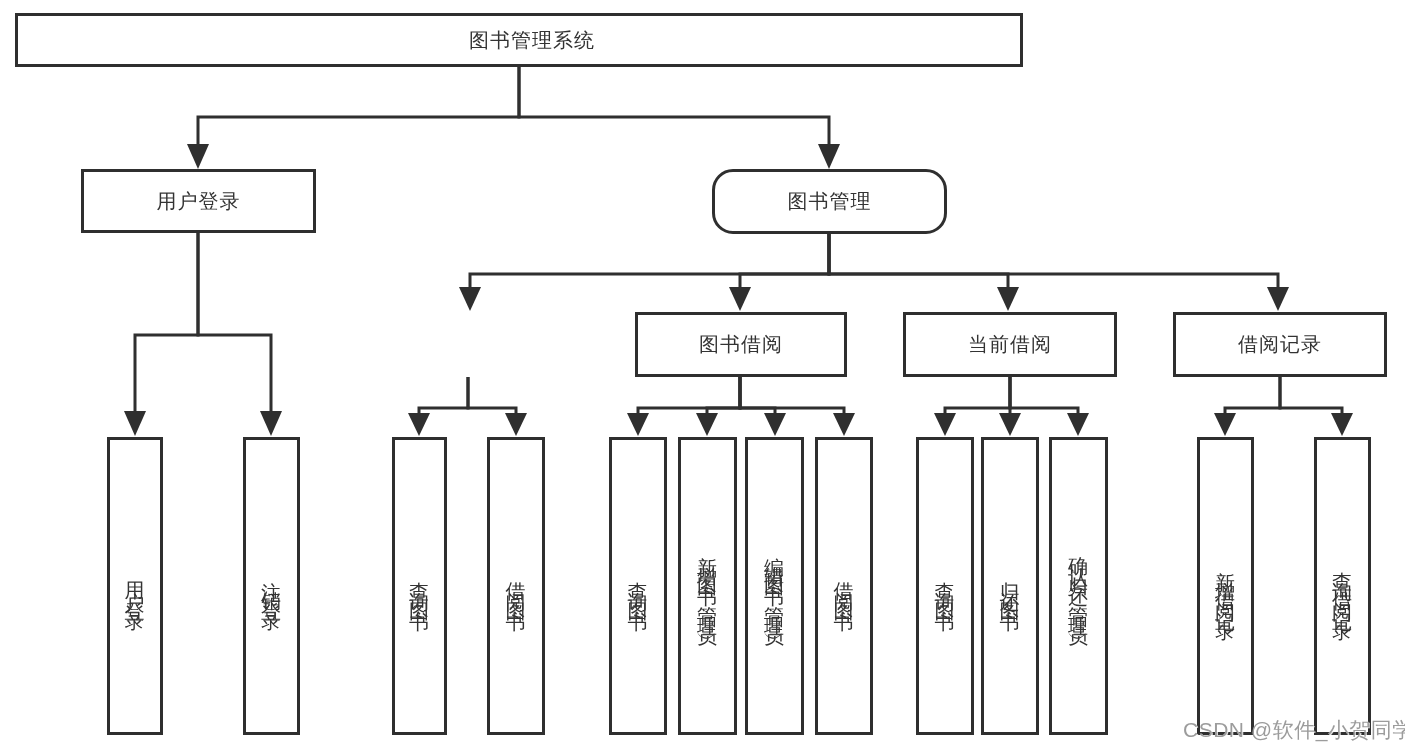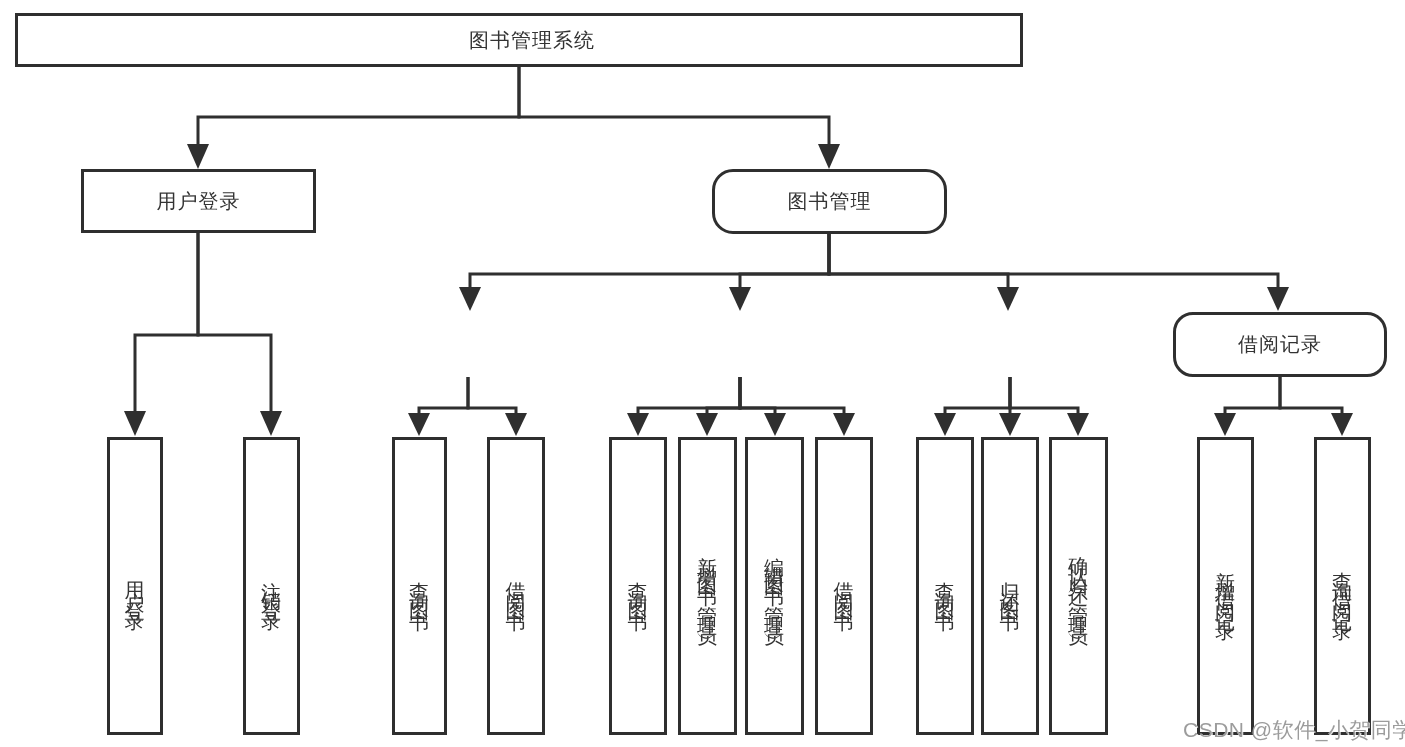--- a/index.html
+++ b/index.html
@@ -31,21 +31,21 @@
     line-height:1;
     font-size:20px;
   }
   
   .n-root           {left:15px;  top:13px;  width:1008px; height:54px;padding-left:26px;}
   .n-user-login     {left:81px;  top:169px; width:235px;  height:64px;}
   .n-book-mgmt      {left:712px; top:169px; width:235px;  height:65px;border-radius:21px;}
   .n-new-book-rec   {left:363px; top:312px; width:215px;  height:65px;}
   .n-book-borrow    {left:635px; top:312px; width:212px;  height:65px;}
   .n-current-borrow {left:903px; top:312px; width:214px;  height:65px;}
-  .n-borrow-records {left:1173px;top:312px; width:214px;  height:65px;border-radius:20px;}
+  .n-borrow-records {left:1173px;top:312px; width:214px;  height:65px;}
   .leaf{top:437px;height:298px;}
   .n-leaf-user-login {left:107px; width:56px;}
   .n-leaf-logout     {left:243px; width:57px;}
   .n-leaf-nb-query   {left:392px; width:55px;}
   .n-leaf-nb-borrow  {left:487px; width:58px;}
   .n-leaf-bb-query   {left:609px; width:58px;}
   .n-leaf-bb-add     {left:678px; width:59px;}
   .n-leaf-bb-edit    {left:745px; width:59px;}
   .n-leaf-bb-borrow  {left:815px; width:58px;}
   .n-leaf-cb-query   {left:916px; width:58px;}
@@ -153,20 +153,22 @@
       <path d="M1280 377 L1280 408 L1342 408 L1342 416"></path>
       <polygon points="1331,413 1353,413 1342,436"></polygon>
     </g>
   </svg>
 
   <div class="node n-root">图书管理系统</div>
 
   <div class="node n-user-login">用户登录</div>
   <div class="node n-book-mgmt">图书管理</div>
 
+  <div class="node n-book-borrow">图书借阅</div>
+  <div class="node n-current-borrow">当前借阅</div>
   <div class="node n-borrow-records">借阅记录</div>
 
   <div class="node leaf n-leaf-user-login">用户登录</div>
   <div class="node leaf n-leaf-logout">注销登录</div>
   <div class="node leaf n-leaf-nb-query">查询图书</div>
   <div class="node leaf n-leaf-nb-borrow">借阅图书</div>
   <div class="node leaf n-leaf-bb-query">查询图书</div>
   <div class="node leaf n-leaf-bb-add">新增图书（管理员）</div>
   <div class="node leaf n-leaf-bb-edit">编辑图书（管理员）</div>
   <div class="node leaf n-leaf-bb-borrow">借阅图书</div>

